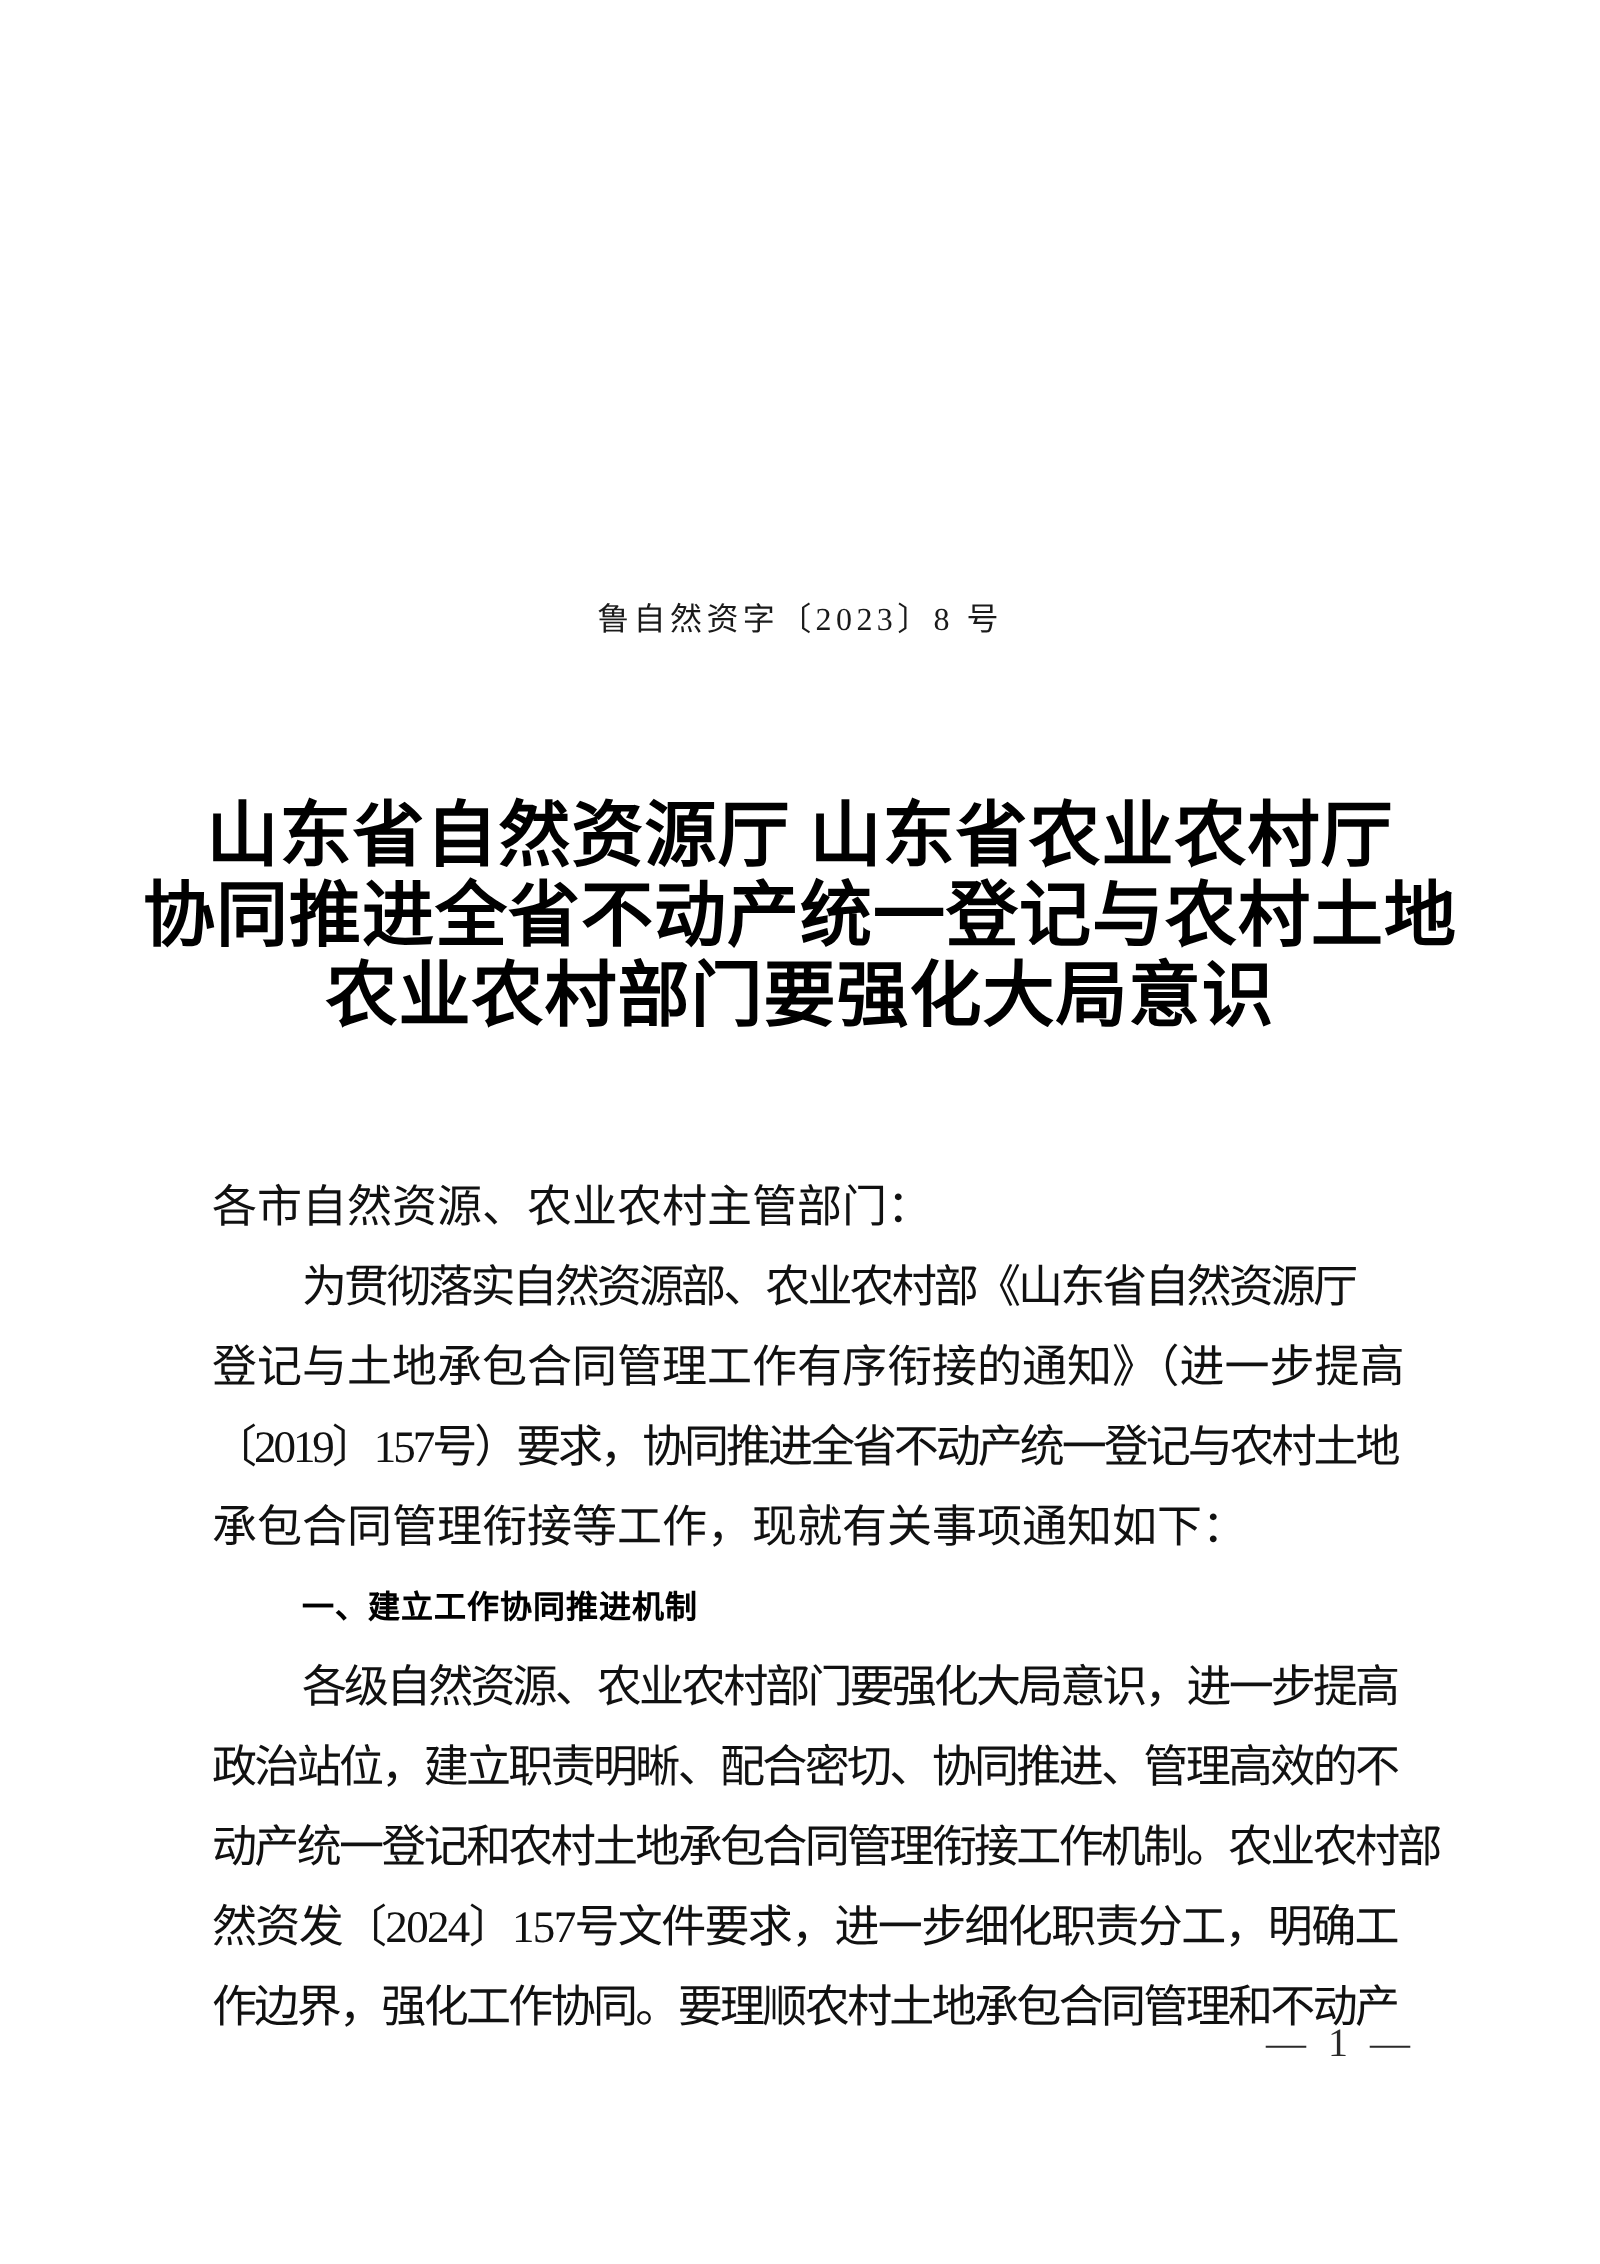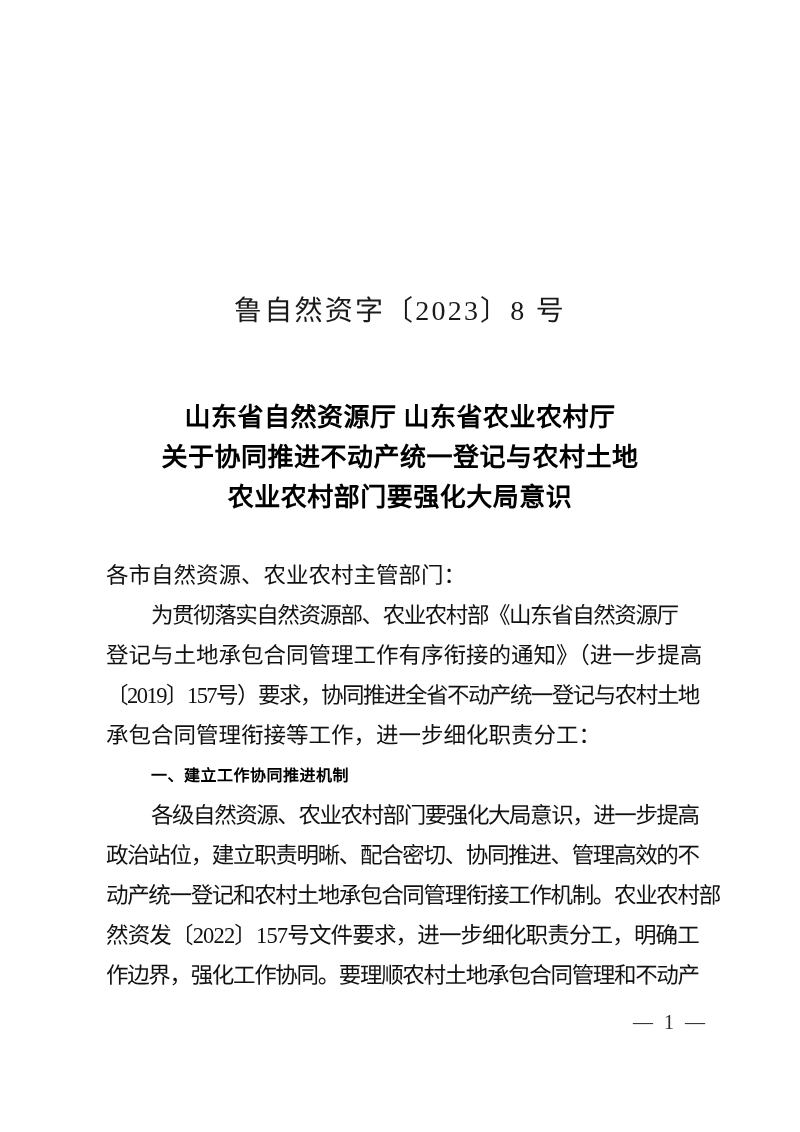--- a/index.html
+++ b/index.html
@@ -28,51 +28,51 @@
   .doc-number-row {
     position: absolute;
     left: 0;
     top: 296px;
     width: 800px;
     text-align: center;
   }
   .doc-number {
     display: inline-block;
     font-family: "Liberation Serif", "DejaVu Serif", serif;
-    font-size: 28px;
+    font-size: 16px;
     line-height: 30px;
     letter-spacing: 2.2px;
     color: #1a1a1a;
     white-space: nowrap;
   }
 
   
   .title-block {
     position: absolute;
     left: 60px;
     top: 398px;
     width: 680px;
     text-align: center;
   }
   .title-line {
     display: block;
     font-family: "Liberation Serif", "DejaVu Serif", serif;
     font-weight: bold;
-    font-size: 26px;
+    font-size: 36px;
     line-height: 40px;
     letter-spacing: 0.5px;
     color: #000000;
     white-space: nowrap;
   }
 
   
   .body-block {
     position: absolute;
     left: 106px;
-    top: 556px;
+    top: 584px;
     width: 594px;
   }
 
   .line {
     font-family: "Liberation Serif", "DejaVu Serif", serif;
     font-size: 22.5px;
     line-height: 40px;
     height: 40px;
     color: #111111;
     white-space: nowrap;
@@ -115,39 +115,39 @@
 <body>
 
 <div class="page">
 
   <div class="doc-number-row">
     <span class="doc-number">鲁自然资字〔2023〕8 号</span>
   </div>
 
   <div class="title-block">
     <span class="title-line">山东省自然资源厅 山东省农业农村厅</span>
-    <span class="title-line">关于协同推进不动产统一登记与农村土地</span>
+    <span class="title-line">协同推进全省不动产统一登记与农村土地</span>
     <span class="title-line">农业农村部门要强化大局意识</span>
   </div>
 
   <div class="body-block">
 
     <div class="line">各市自然资源、农业农村主管部门：</div>
 
     <div class="line indent" style="letter-spacing: -1.44px;">为贯彻落实自然资源部、农业农村部《山东省自然资源厅</div>
     <div class="line" style="letter-spacing: 0px;">登记与土地承包合同管理工作有序衔接的通知》（进一步提高</div>
     <div class="line" style="letter-spacing: -1.516px;">〔2019〕157号）要求，协同推进全省不动产统一登记与农村土地</div>
-    <div class="line" style="letter-spacing: 0px;">承包合同管理衔接等工作，进一步细化职责分工：</div>
+    <div class="line" style="letter-spacing: 0px;">承包合同管理衔接等工作，现就有关事项通知如下：</div>
 
     <div class="line heading">一、建立工作协同推进机制</div>
 
     <div class="line indent" style="letter-spacing: -1.44px;">各级自然资源、农业农村部门要强化大局意识，进一步提高</div>
     <div class="line" style="letter-spacing: -1.333px;">政治站位，建立职责明晰、配合密切、协同推进、管理高效的不</div>
     <div class="line" style="letter-spacing: -1.333px;">动产统一登记和农村土地承包合同管理衔接工作机制。农业农村部</div>
-    <div class="line" style="letter-spacing: -0.833px;">然资发〔2022〕157号文件要求，进一步细化职责分工，明确工</div>
+    <div class="line" style="letter-spacing: -0.833px;">然资发〔2024〕157号文件要求，进一步细化职责分工，明确工</div>
     <div class="line" style="letter-spacing: -1.333px;">作边界，强化工作协同。要理顺农村土地承包合同管理和不动产</div>
 
   </div>
 
   <div class="footer">
     <span class="page-number">— 1 —</span>
   </div>
 
 </div>
 

